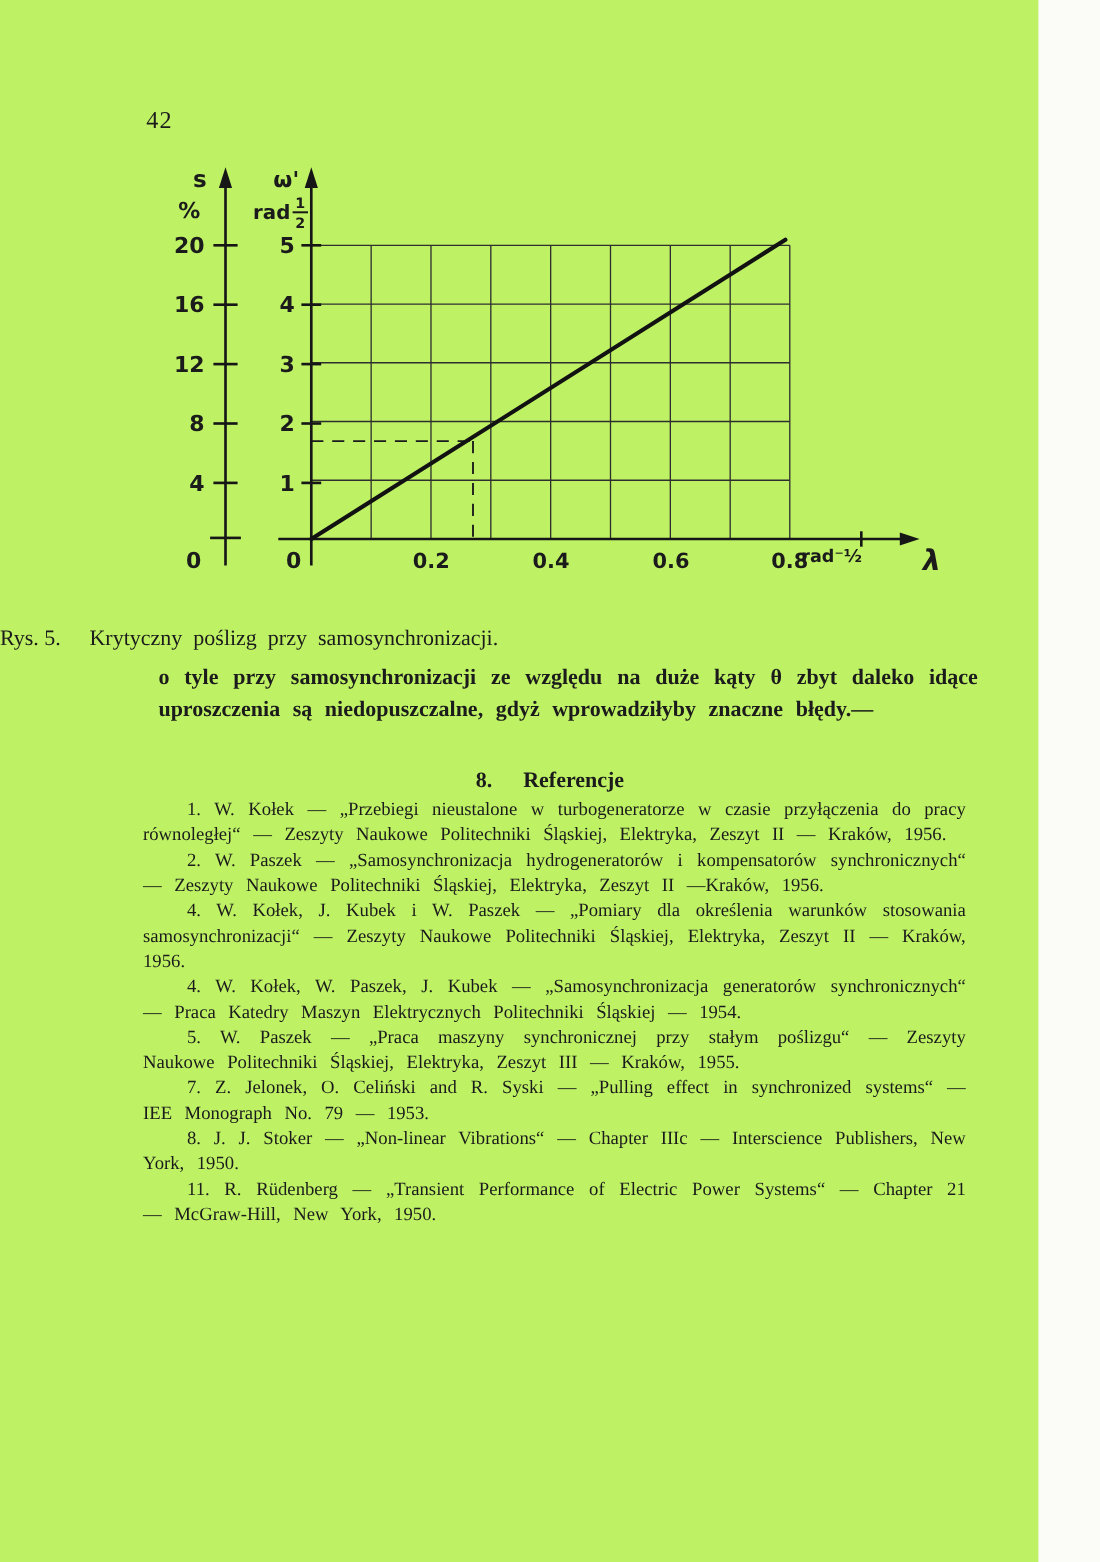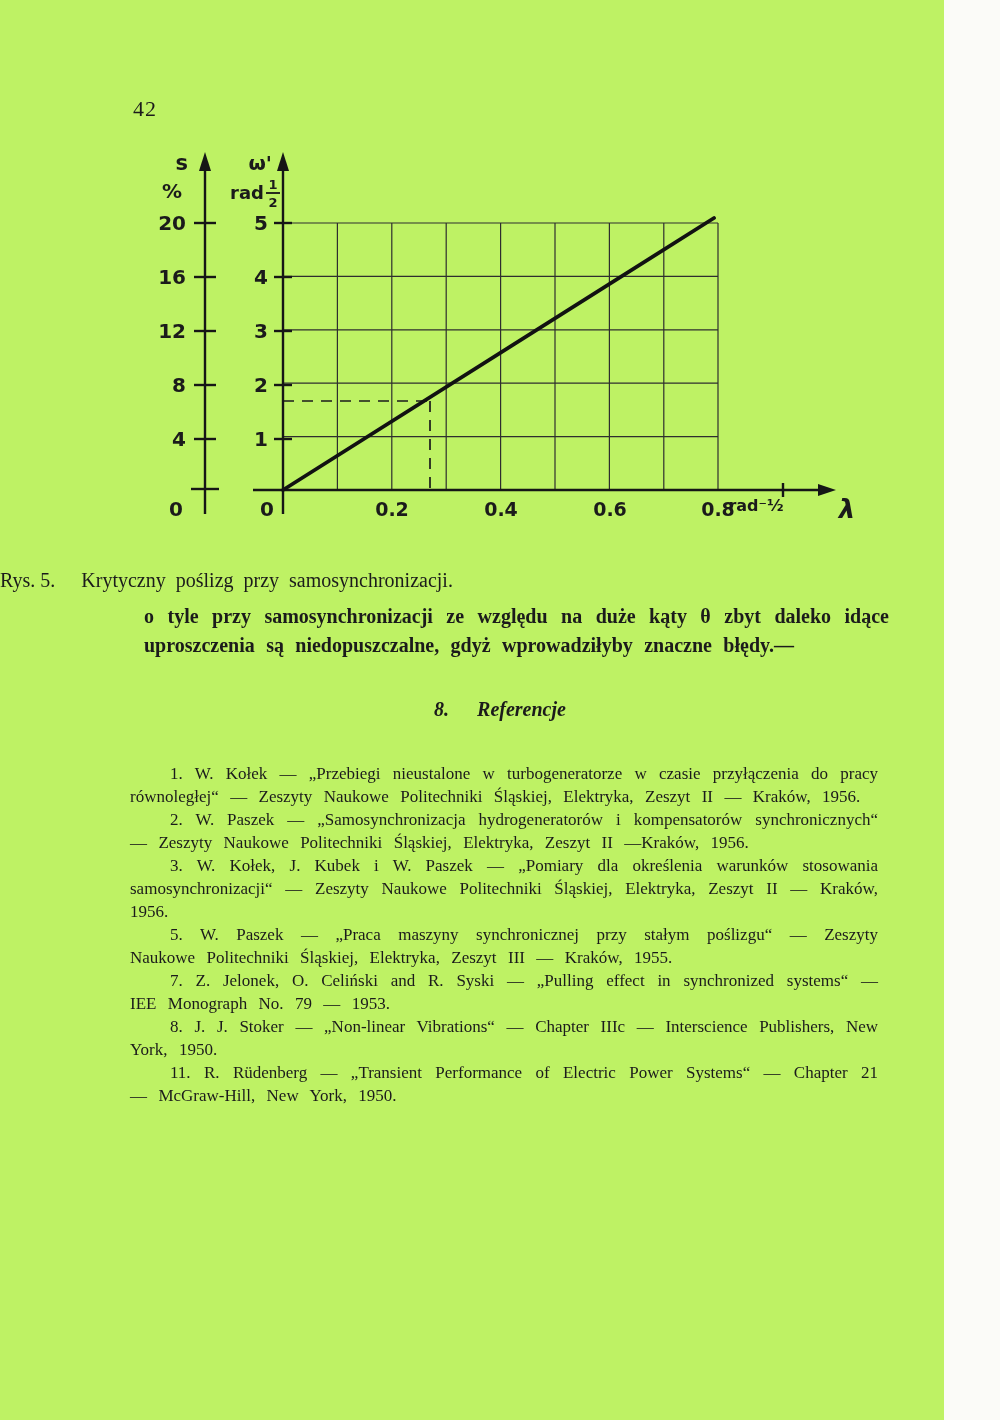--- a/index.html
+++ b/index.html
@@ -62,27 +62,26 @@
   }
   .refs-heading {
     position: absolute;
     left: 0;
     top: 698px;
     width: 1000px;
     margin: 0;
     text-align: center;
     font-size: 20px;
     font-weight: bold;
-    font-style: italic;
   }
   .refs-heading .hgap { display: inline-block; width: 28px; }
   .refs {
     position: absolute;
     left: 130px;
-    top: 762px;
+    top: 724px;
     width: 748px;
   }
   .ref {
     margin: 0;
     font-size: 17px;
     line-height: 23px;
     text-align: justify;
     text-indent: 40px;
     word-spacing: 0.42em;
   }
@@ -186,20 +185,21 @@
 
   <p class="bodytext">o tyle przy samosynchronizacji ze względu na duże kąty θ zbyt daleko idące uproszczenia są niedopuszczalne, gdyż wprowadziłyby znaczne błędy.—</p>
 
   <h2 class="refs-heading">
     <span>8.</span><span class="hgap"></span><span>Referencje</span>
   </h2>
 
   <div class="refs">
     <p class="ref">1. W. Kołek — „Przebiegi nieustalone w turbogeneratorze w czasie przyłączenia do pracy równoległej“ — Zeszyty Naukowe Politechniki Śląskiej, Elektryka, Zeszyt II — Kraków, 1956.</p>
     <p class="ref">2. W. Paszek — „Samosynchronizacja hydrogeneratorów i kompensatorów synchronicznych“ — Zeszyty Naukowe Politechniki Śląskiej, Elektryka, Zeszyt II —Kraków, 1956.</p>
-    <p class="ref">3. W. Kołek, J. Kubek i W. Paszek — „Pomiary dla określenia warunków stosowania samosynchronizacji“ — Zeszyty Naukowe Politechniki Śląskiej, Elektryka, Zeszyt II — Kraków, 1956.</p>
+    <p class="ref">4. W. Kołek, J. Kubek i W. Paszek — „Pomiary dla określenia warunków stosowania samosynchronizacji“ — Zeszyty Naukowe Politechniki Śląskiej, Elektryka, Zeszyt II — Kraków, 1956.</p>
+    <p class="ref">4. W. Kołek, W. Paszek, J. Kubek — „Samosynchronizacja generatorów synchronicznych“ — Praca Katedry Maszyn Elektrycznych Politechniki Śląskiej — 1954.</p>
     <p class="ref">5. W. Paszek — „Praca maszyny synchronicznej przy stałym poślizgu“ — Zeszyty Naukowe Politechniki Śląskiej, Elektryka, Zeszyt III — Kraków, 1955.</p>
     <p class="ref">7. Z. Jelonek, O. Celiński and R. Syski — „Pulling effect in synchronized systems“ — IEE Monograph No. 79 — 1953.</p>
     <p class="ref">8. J. J. Stoker — „Non-linear Vibrations“ — Chapter IIIc — Interscience Publishers, New York, 1950.</p>
     <p class="ref">11. R. Rüdenberg — „Transient Performance of Electric Power Systems“ — Chapter 21 — McGraw-Hill, New York, 1950.</p>
   </div>
 
 </div>
 
 </body></html>

